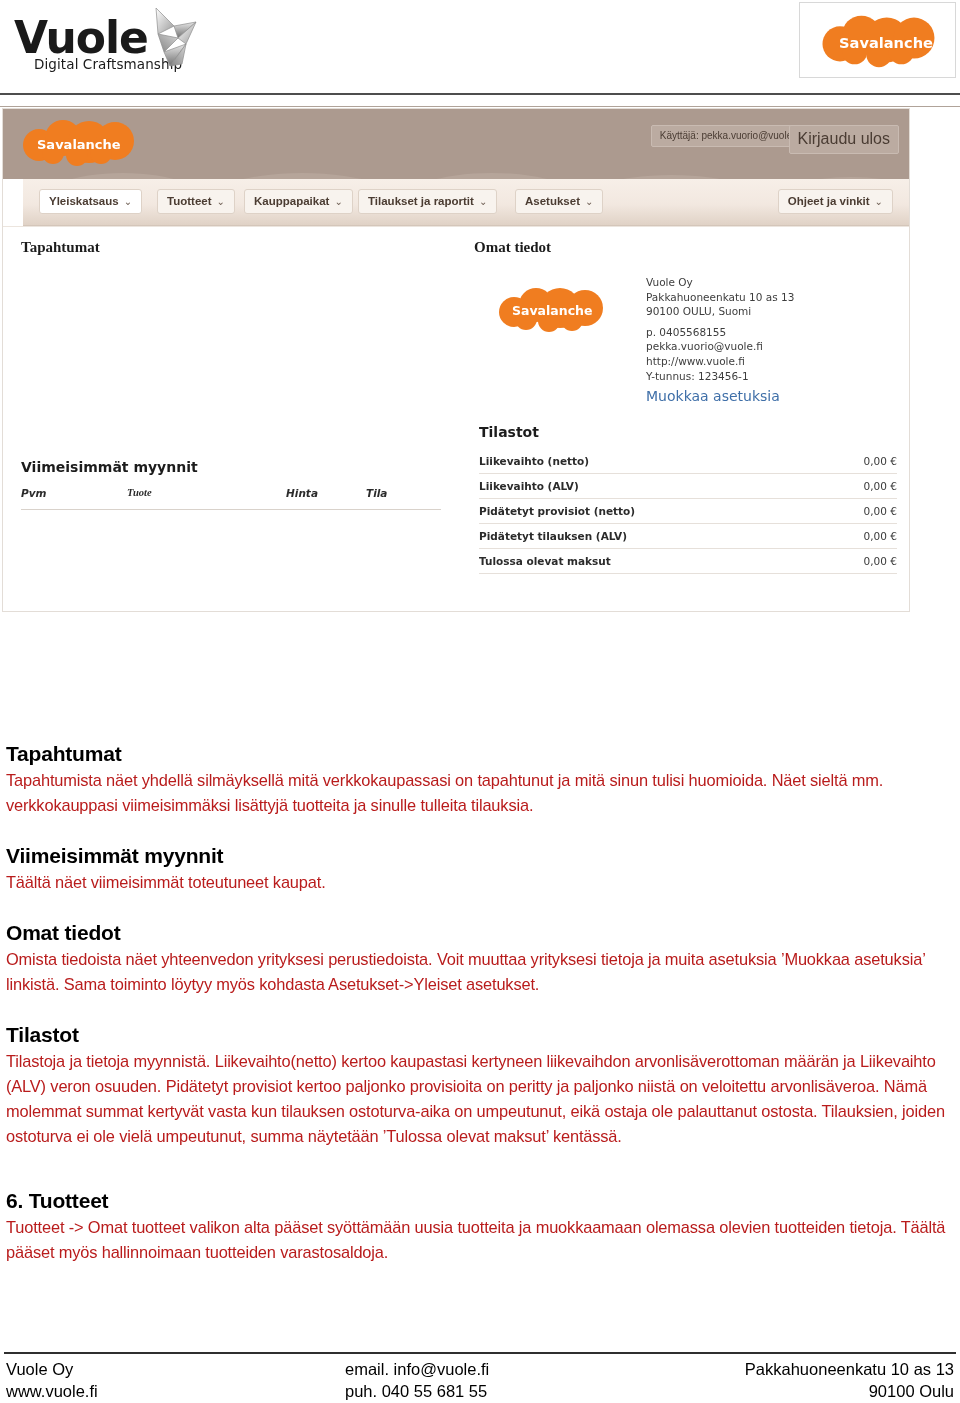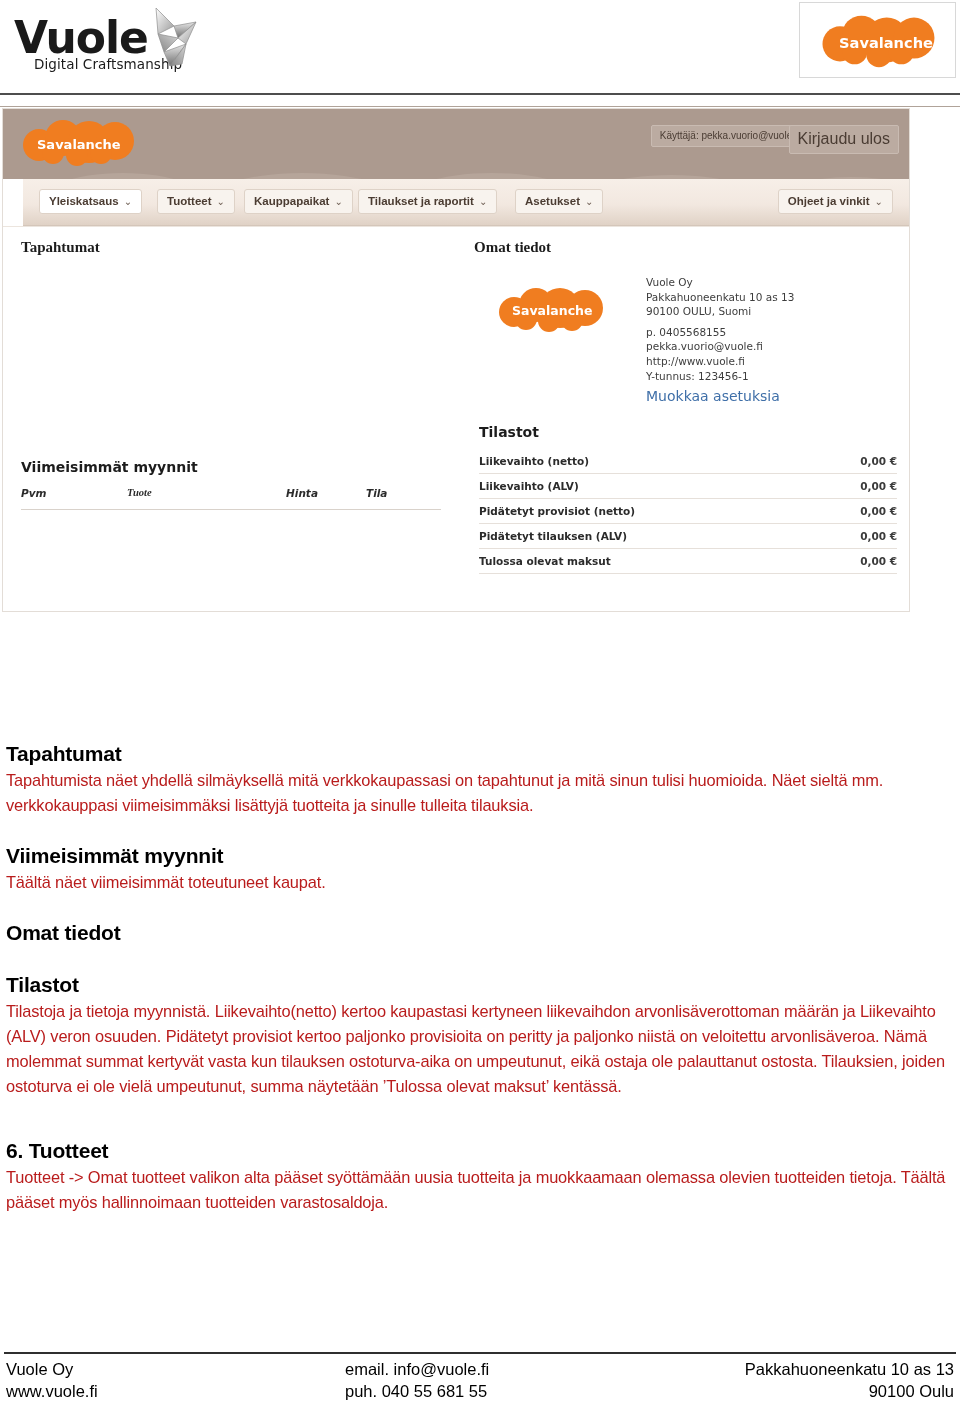--- a/index.html
+++ b/index.html
@@ -241,21 +241,21 @@
     border-collapse: collapse;
     font-family: "DejaVu Sans", sans-serif;
   }
   .tl-table td {
     font-size: 10.5px;
     padding: 6px 0 6px 0;
     border-bottom: 1px solid #e6e0da;
     color: #2b2b2b;
   }
   .tl-table td.k { font-weight: bold; }
-  .tl-table td.v { text-align: right; font-weight: bold; color: #3a3a3a; }
+  .tl-table td.v { text-align: right; font-weight: normal; color: #3a3a3a; }
 
   
   .doc {
     position: absolute;
     left: 0;
     top: 742px;
     width: 960px;
   }
   .doc h2 {
     margin: 0 0 2px 0;
@@ -487,20 +487,21 @@
 
   <div class="blk">
     <h2>Viimeisimmät myynnit</h2>
     <p>Täältä näet viimeisimmät toteutuneet kaupat.</p>
   </div>
 
   <div class="sp-lg"></div>
 
   <div class="blk">
     <h2>Omat tiedot</h2>
+    <p>Omista tiedoista näet yhteenvedon yrityksesi perustiedoista. Voit muuttaa yrityksesi tietoja ja muita asetuksia ’Muokkaa asetuksia’ linkistä. Sama toiminto löytyy myös kohdasta Asetukset-&gt;Yleiset asetukset.</p>
   </div>
 
   <div class="sp-lg"></div>
 
   <div class="blk">
     <h2>Tilastot</h2>
     <p>Tilastoja ja tietoja myynnistä. Liikevaihto(netto) kertoo kaupastasi kertyneen liikevaihdon arvonlisäverottoman määrän ja Liikevaihto (ALV) veron osuuden. Pidätetyt provisiot kertoo paljonko provisioita on peritty ja paljonko niistä on veloitettu arvonlisäveroa.  Nämä molemmat summat kertyvät vasta kun tilauksen ostoturva-aika on umpeutunut, eikä ostaja ole palauttanut ostosta. Tilauksien, joiden ostoturva ei ole vielä umpeutunut, summa näytetään ’Tulossa olevat maksut’ kentässä.</p>
   </div>
 
   <div class="sp-xl"></div>

